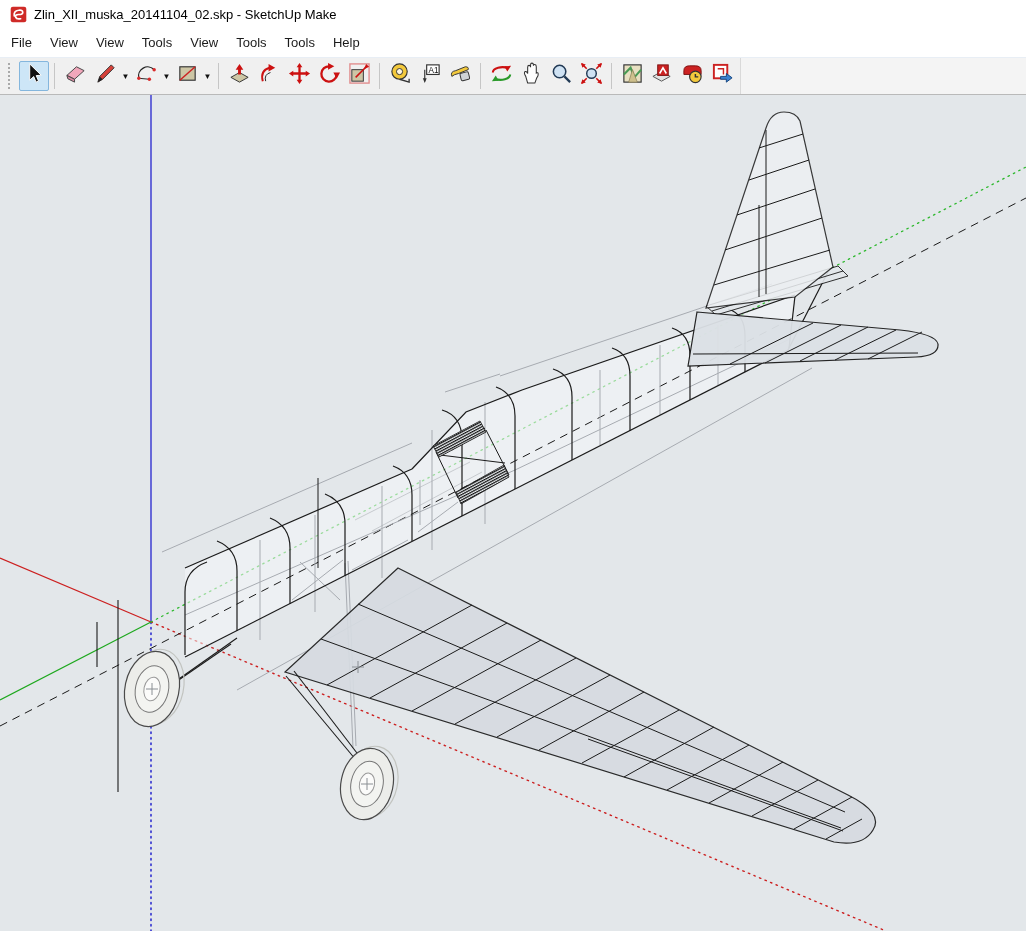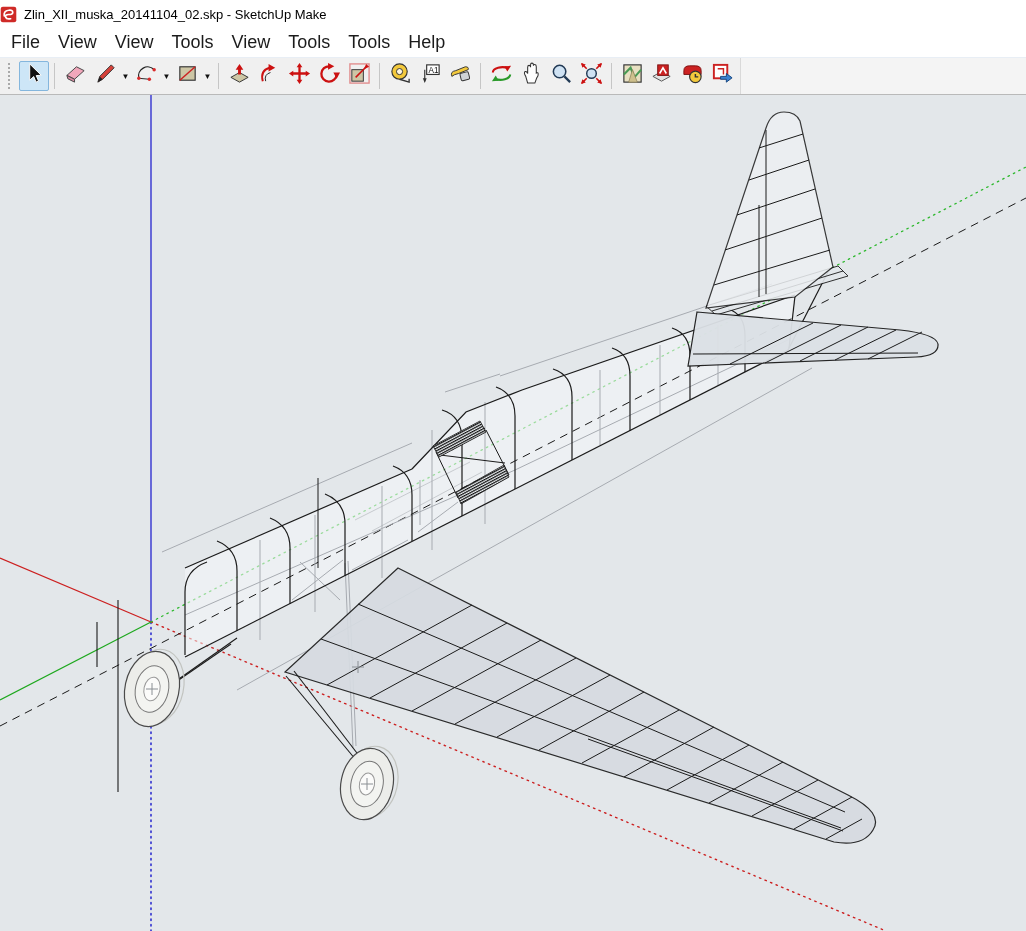--- a/index.html
+++ b/index.html
@@ -1,23 +1,23 @@
 <!DOCTYPE html>
 <html><head>
 <meta charset="utf-8">
 <style>
   html,body{margin:0;padding:0;background:#fff;font-family:"Liberation Sans",sans-serif;}
   #app{position:relative;width:1026px;height:931px;overflow:hidden;background:#fff;}
   
-  .titlebar{height:28px;display:flex;align-items:center;background:#ffffff;padding-left:0;}
+  .titlebar{height:28px;display:flex;align-items:center;background:#ffffff;padding-left:10px;}
   .titlebar .logo{width:17px;height:17px;margin-right:7px;flex:0 0 auto;}
   .titlebar .title{font-size:13px;color:#000;}
   
   .menubar{height:29px;display:flex;align-items:center;background:#ffffff;padding-left:2px;border-bottom:1px solid #e8eef5;}
-  .menubar .mitem{font-size:18px;color:#1b1b1b;padding:5px 9px;cursor:default;}
+  .menubar .mitem{font-size:13px;color:#1b1b1b;padding:5px 9px;cursor:default;}
   
   .toolbar{height:36px;background:#f0f0f0;display:flex;align-items:center;border-bottom:1px solid #b9b9b9;position:relative;}
   .tb-inner{display:flex;align-items:center;height:100%;background:#f0f0f0;padding:0 3px 0 8px;border-right:1px solid #d9d9d9;}
   .tb-rest{flex:1;height:100%;background:#f4f4f4;}
   .drag-handle{width:5px;height:26px;border-left:2px dotted #a9a9a9;margin-right:4px;}
   .tbtn{width:28px;height:28px;display:flex;align-items:flex-start;justify-content:center;border:1px solid transparent;border-radius:2px;}
   .tbtn.selected{background:#cde6f7;border-color:#84b6dd;}
   .tbtn svg{width:23px;height:23px;}
   .caret-btn{width:11px;height:28px;display:flex;align-items:center;justify-content:center;font-size:8px;color:#111;}
   .tb-sep{width:1px;height:26px;background:#c6c6c6;margin:0 5px;}

